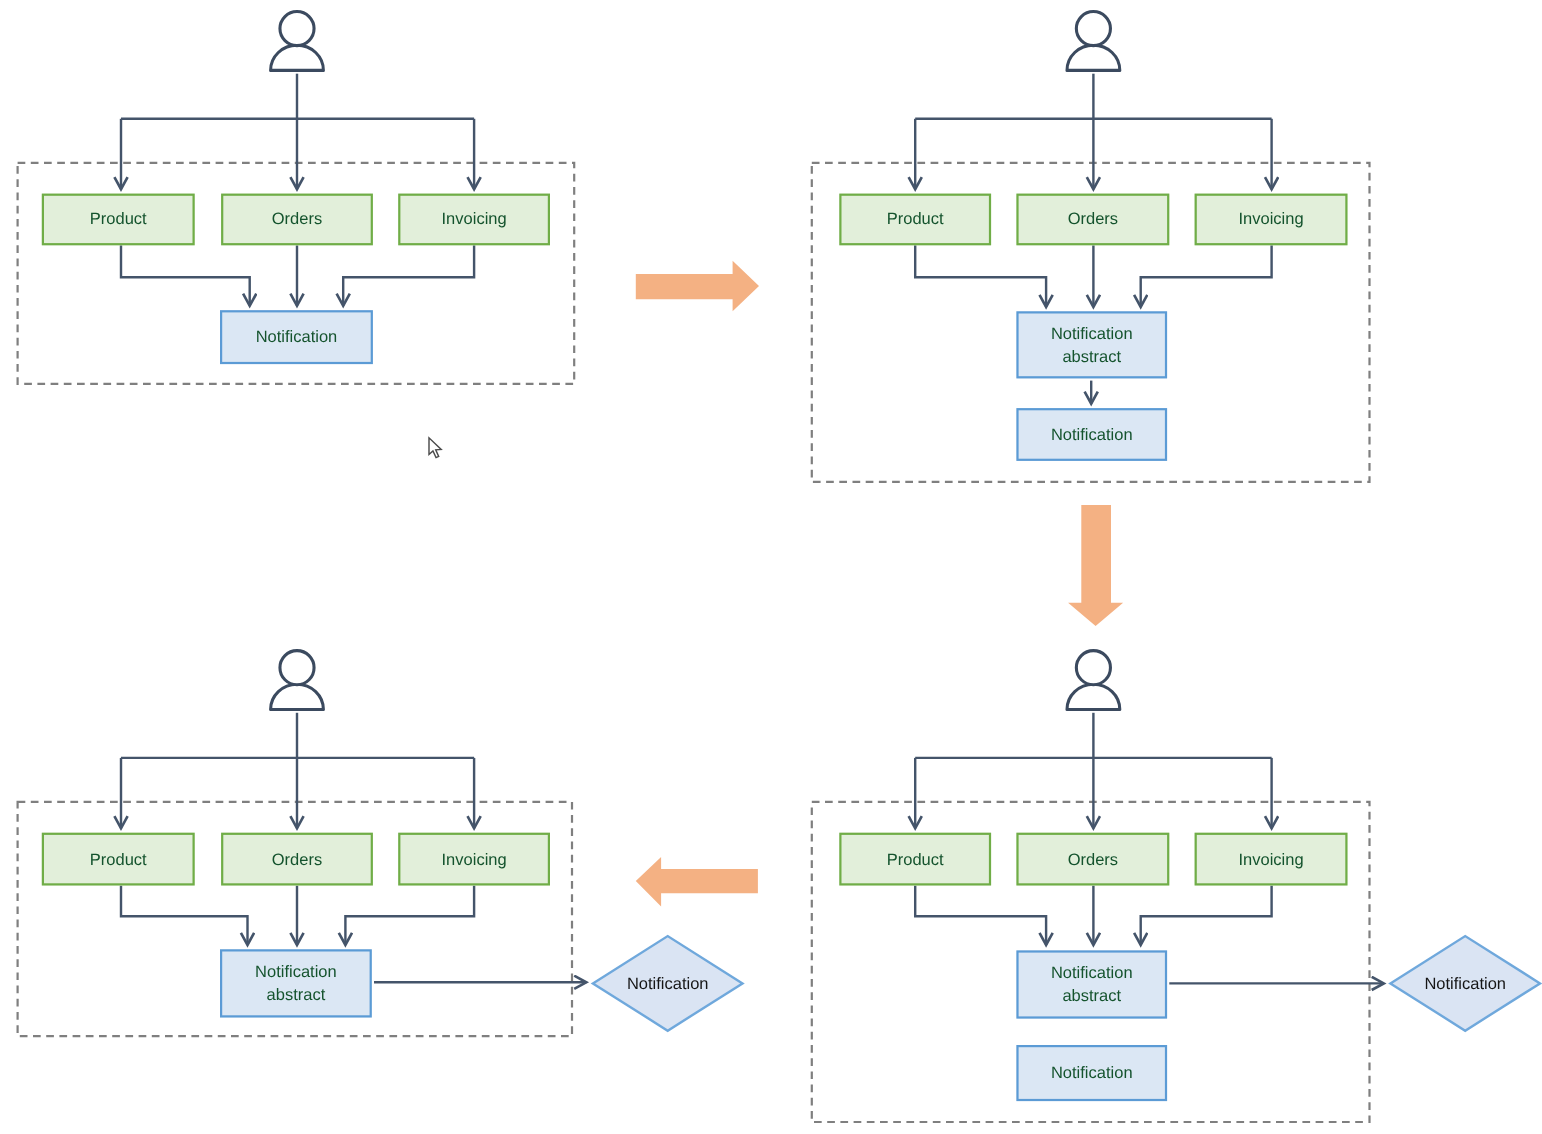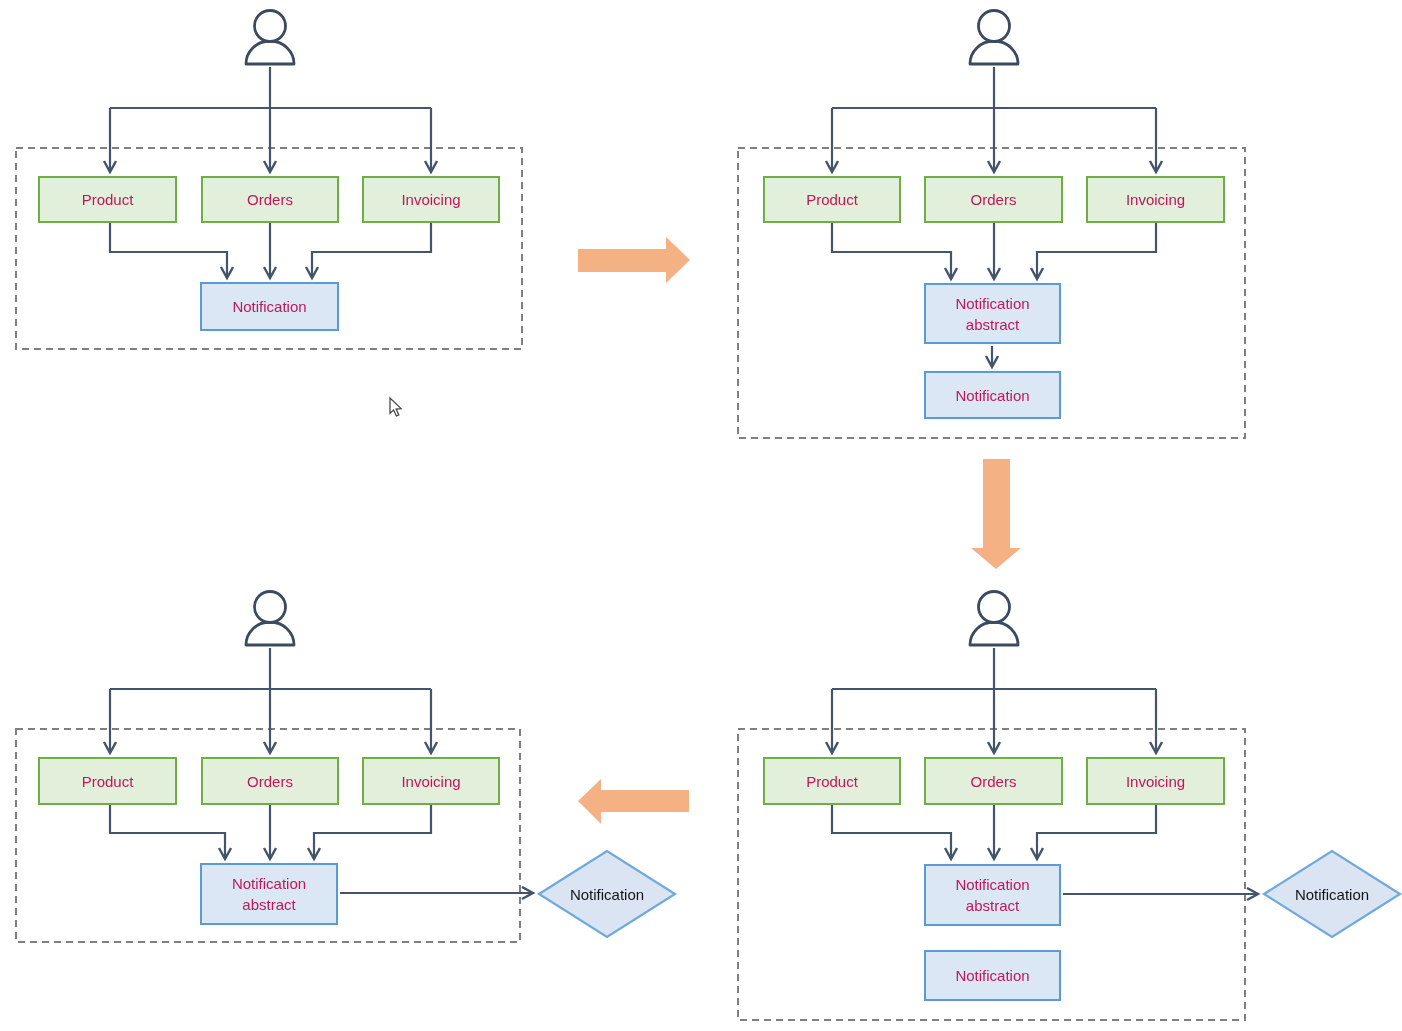--- a/index.html
+++ b/index.html
@@ -9,21 +9,21 @@
     background:#ffffff;
     font-family:"Liberation Sans", sans-serif;
     overflow:hidden;
   }
   #wires{position:absolute;left:0;top:0;}
   .node{
     position:absolute;
     box-sizing:border-box;
     display:flex;align-items:center;justify-content:center;
     text-align:center;
-    font-size:15px;line-height:1.4;color:#be185d;
+    font-size:15px;line-height:1.4;color:#14532d;
     padding:2px 6px;
   }
   .green{background:#e2efda;border:2px solid #70ad47;}
   .blue{background:#dbe7f4;border:2px solid #5b9bd5;}
   .diamond-label{
     position:absolute;
     display:flex;align-items:center;justify-content:center;
     text-align:center;font-size:15px;color:#151515;
   }
 </style>

